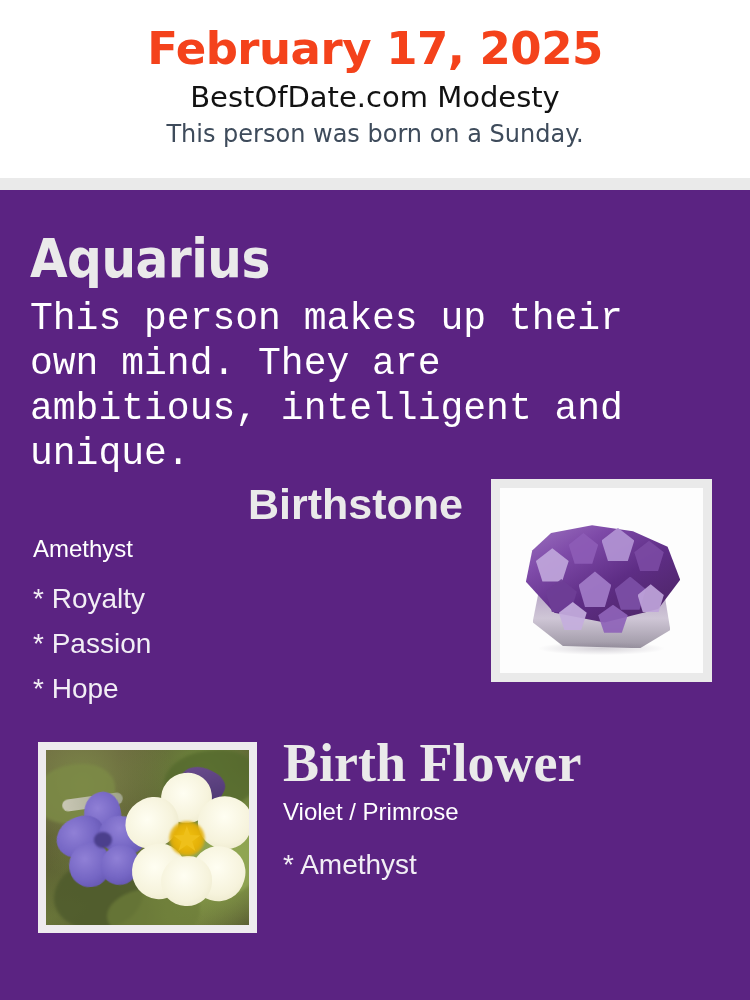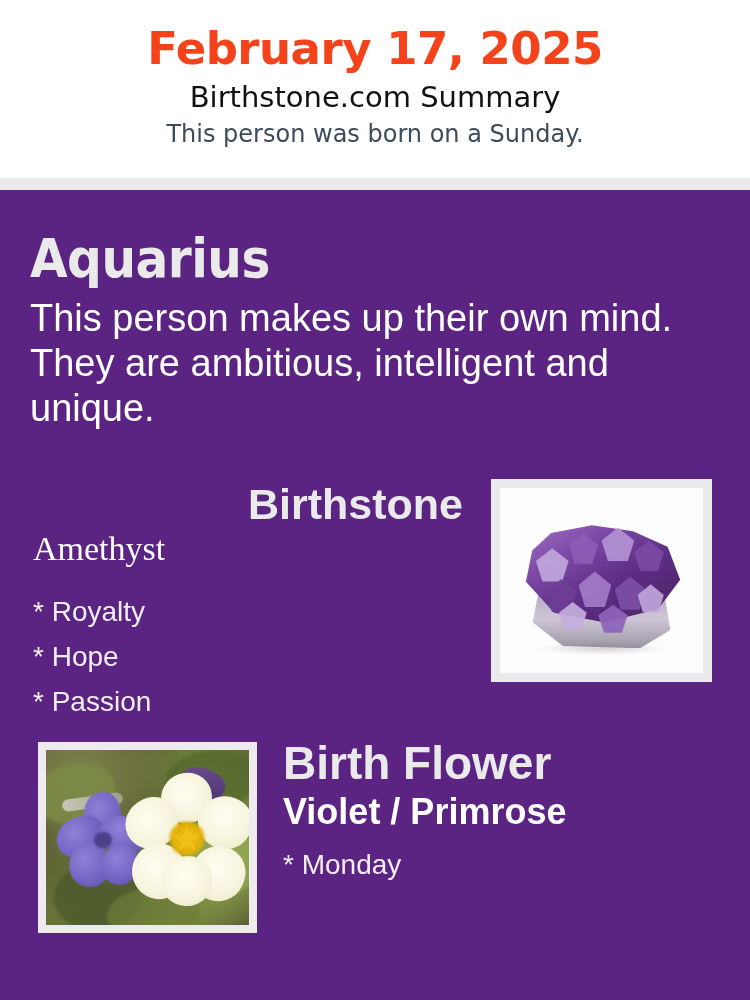--- a/index.html
+++ b/index.html
@@ -82,21 +82,21 @@
   }
   .zodiac-name {
     font-family: "DejaVu Sans Condensed", "DejaVu Sans", sans-serif;
     font-weight: bold;
     font-size: 54px;
     line-height: 62px;
     color: #EAEAEA;
     letter-spacing: -0.5px;
   }
   .zodiac-desc {
-    font-family: Liberation Sans, sans-serif;
+    font-family: Liberation Mono, monospace;
     font-weight: normal;
     font-size: 38px;
     line-height: 45px;
     color: #FFFFFF;
     margin-top: 6px;
     max-width: 660px;
   }
 
   
   .birthstone-block {
@@ -107,29 +107,29 @@
   }
   .section-heading {
     font-family: "Liberation Sans", sans-serif;
     font-weight: bold;
     font-size: 43px;
     line-height: 52px;
     color: #EAEAEA;
     text-align: right;
   }
   .section-value {
-    font-family: Liberation Serif, serif;
-    font-weight: normal;
-    font-size: 34px;
+    font-family: Liberation Sans, sans-serif;
+    font-weight: normal;
+    font-size: 24px;
     line-height: 42px;
     color: #FFFFFF;
     margin-top: -2px;
   }
   .bullets {
-    margin-top: 19px;
+    margin-top: 6px;
   }
   .bullet {
     font-family: "Liberation Sans", sans-serif;
     font-weight: normal;
     font-size: 28px;
     line-height: 45px;
     color: #F2EEF5;
     white-space: nowrap;
   }
 
@@ -281,64 +281,64 @@
   }
 
   
   .flower-block {
     position: absolute;
     top: 545px;
     left: 283px;
     width: 450px;
   }
   .flower-heading {
-    font-family: Liberation Sans, sans-serif;
+    font-family: Liberation Serif, serif;
     font-weight: bold;
-    font-size: 46px;
+    font-size: 54px;
     line-height: 56px;
     color: #EAEAEA;
     white-space: nowrap;
   }
   .flower-value {
     font-family: "Liberation Sans", sans-serif;
-    font-weight: bold;
-    font-size: 36px;
+    font-weight: normal;
+    font-size: 24px;
     line-height: 44px;
     color: #FFFFFF;
     margin-top: -1px;
     white-space: nowrap;
   }
   .flower-bullets { margin-top: 8px; }
 </style>
 </head>
 <body>
 
 <div class="page">
 
   <div class="header">
     <div class="date-title">February 17, 2025</div>
-    <div class="site-summary">Birthstone.com Summary</div>
+    <div class="site-summary">BestOfDate.com Modesty</div>
     <div class="born-line">This person was born on a Sunday.</div>
   </div>
   <div class="gray-divider"></div>
 
   <div class="purple-panel">
 
     <div class="zodiac-block">
       <div class="zodiac-name">Aquarius</div>
       <div class="zodiac-desc">This person makes up their own mind. They are ambitious, intelligent and unique.</div>
     </div>
 
     <div class="birthstone-block">
       <div class="section-heading">Birthstone</div>
       <div class="section-value">Amethyst</div>
       <div class="bullets">
         <div class="bullet">* Royalty</div>
+        <div class="bullet">* Passion</div>
         <div class="bullet">* Hope</div>
-        <div class="bullet">* Passion</div>
       </div>
     </div>
 
     <div class="stone-frame">
       <div class="stone-photo">
         <div class="amethyst">
           <div class="am-base"></div>
           <div class="am-body"></div>
           <div class="facet f1"></div>
           <div class="facet f2"></div>
@@ -385,18 +385,18 @@
           <div class="p-center"></div>
           <div class="p-star"></div>
         </div>
       </div>
     </div>
 
     <div class="flower-block">
       <div class="flower-heading">Birth Flower</div>
       <div class="flower-value">Violet / Primrose</div>
       <div class="bullets flower-bullets">
-        <div class="bullet">* Monday</div>
+        <div class="bullet">* Amethyst</div>
       </div>
     </div>
 
   </div>
 </div>
 
 </body></html>

